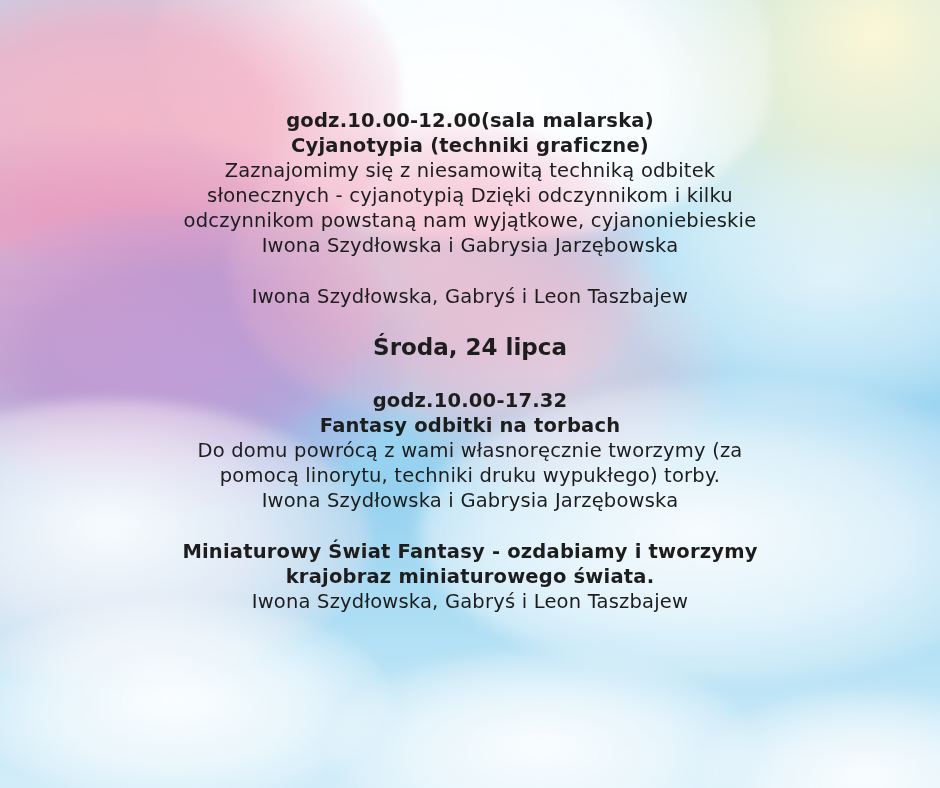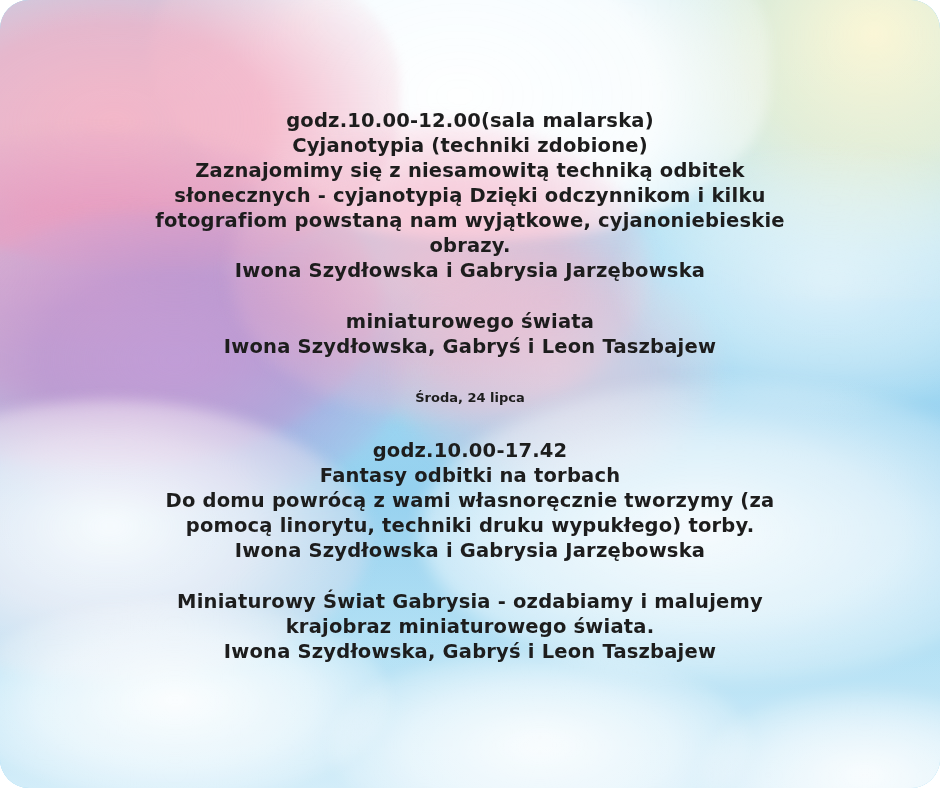--- a/index.html
+++ b/index.html
@@ -12,21 +12,20 @@
     font-family: "DejaVu Sans", sans-serif;
     overflow: hidden;
   }
 
   #poster {
     position: relative;
     width: 940px;
     height: 788px;
     overflow: hidden;
     background: #8fd3f0;
-    border-radius: 29px;
   }
 
   
   .sky-base {
     position: absolute;
     inset: 0;
     background:
       linear-gradient(180deg, #a9dff5 0%, #bfe8f8 18%, #9fd8f2 42%, #8ccdee 62%, #a8dcf3 82%, #c9e9f8 100%);
   }
   .sun-glow {
@@ -178,25 +177,25 @@
   }
   .line {
     font-size: 19.5px;
     line-height: 25px;
     letter-spacing: 0.2px;
   }
   .line.bold {
     font-weight: bold;
   }
   .line.body {
-    font-weight: bold;
+    font-weight: normal;
   }
   .date-heading {
     font-weight: bold;
-    font-size: 13px;
+    font-size: 23px;
     line-height: 25px;
     margin: 22px 0 28px 0;
   }
 </style>
 </head>
 <body>
 
 <div id="poster">
 
   <div class="sky-base"></div>
@@ -212,43 +211,41 @@
   <div class="cloud-mid-white"></div>
   <div class="cloud-bottom-1"></div>
   <div class="cloud-bottom-2"></div>
   <div class="cloud-bottom-3"></div>
   <div class="haze"></div>
 
   <div class="content">
 
     <div class="block">
       <div class="line bold">godz.10.00-12.00(sala malarska)</div>
-      <div class="line bold">Cyjanotypia (techniki zdobione)</div>
+      <div class="line bold">Cyjanotypia (techniki graficzne)</div>
       <div class="line body">Zaznajomimy się z niesamowitą techniką odbitek</div>
       <div class="line body">słonecznych - cyjanotypią Dzięki odczynnikom i kilku</div>
-      <div class="line body">fotografiom powstaną nam wyjątkowe, cyjanoniebieskie</div>
-      <div class="line body">obrazy.</div>
+      <div class="line body">odczynnikom powstaną nam wyjątkowe, cyjanoniebieskie</div>
       <div class="line body">Iwona Szydłowska i Gabrysia Jarzębowska</div>
     </div>
 
     <div class="block">
-      <div class="line bold">miniaturowego świata</div>
       <div class="line body">Iwona Szydłowska, Gabryś i Leon Taszbajew</div>
     </div>
 
     <div class="date-heading">Środa, 24 lipca</div>
 
     <div class="block">
-      <div class="line bold">godz.10.00-17.42</div>
+      <div class="line bold">godz.10.00-17.32</div>
       <div class="line bold">Fantasy odbitki na torbach</div>
       <div class="line body">Do domu powrócą z wami własnoręcznie tworzymy (za</div>
       <div class="line body">pomocą linorytu, techniki druku wypukłego) torby.</div>
       <div class="line body">Iwona Szydłowska i Gabrysia Jarzębowska</div>
     </div>
 
     <div class="block">
-      <div class="line bold">Miniaturowy Świat Gabrysia - ozdabiamy i malujemy</div>
+      <div class="line bold">Miniaturowy Świat Fantasy - ozdabiamy i tworzymy</div>
       <div class="line bold">krajobraz miniaturowego świata.</div>
       <div class="line body">Iwona Szydłowska, Gabryś i Leon Taszbajew</div>
     </div>
 
   </div>
 </div>
 
 </body></html>

